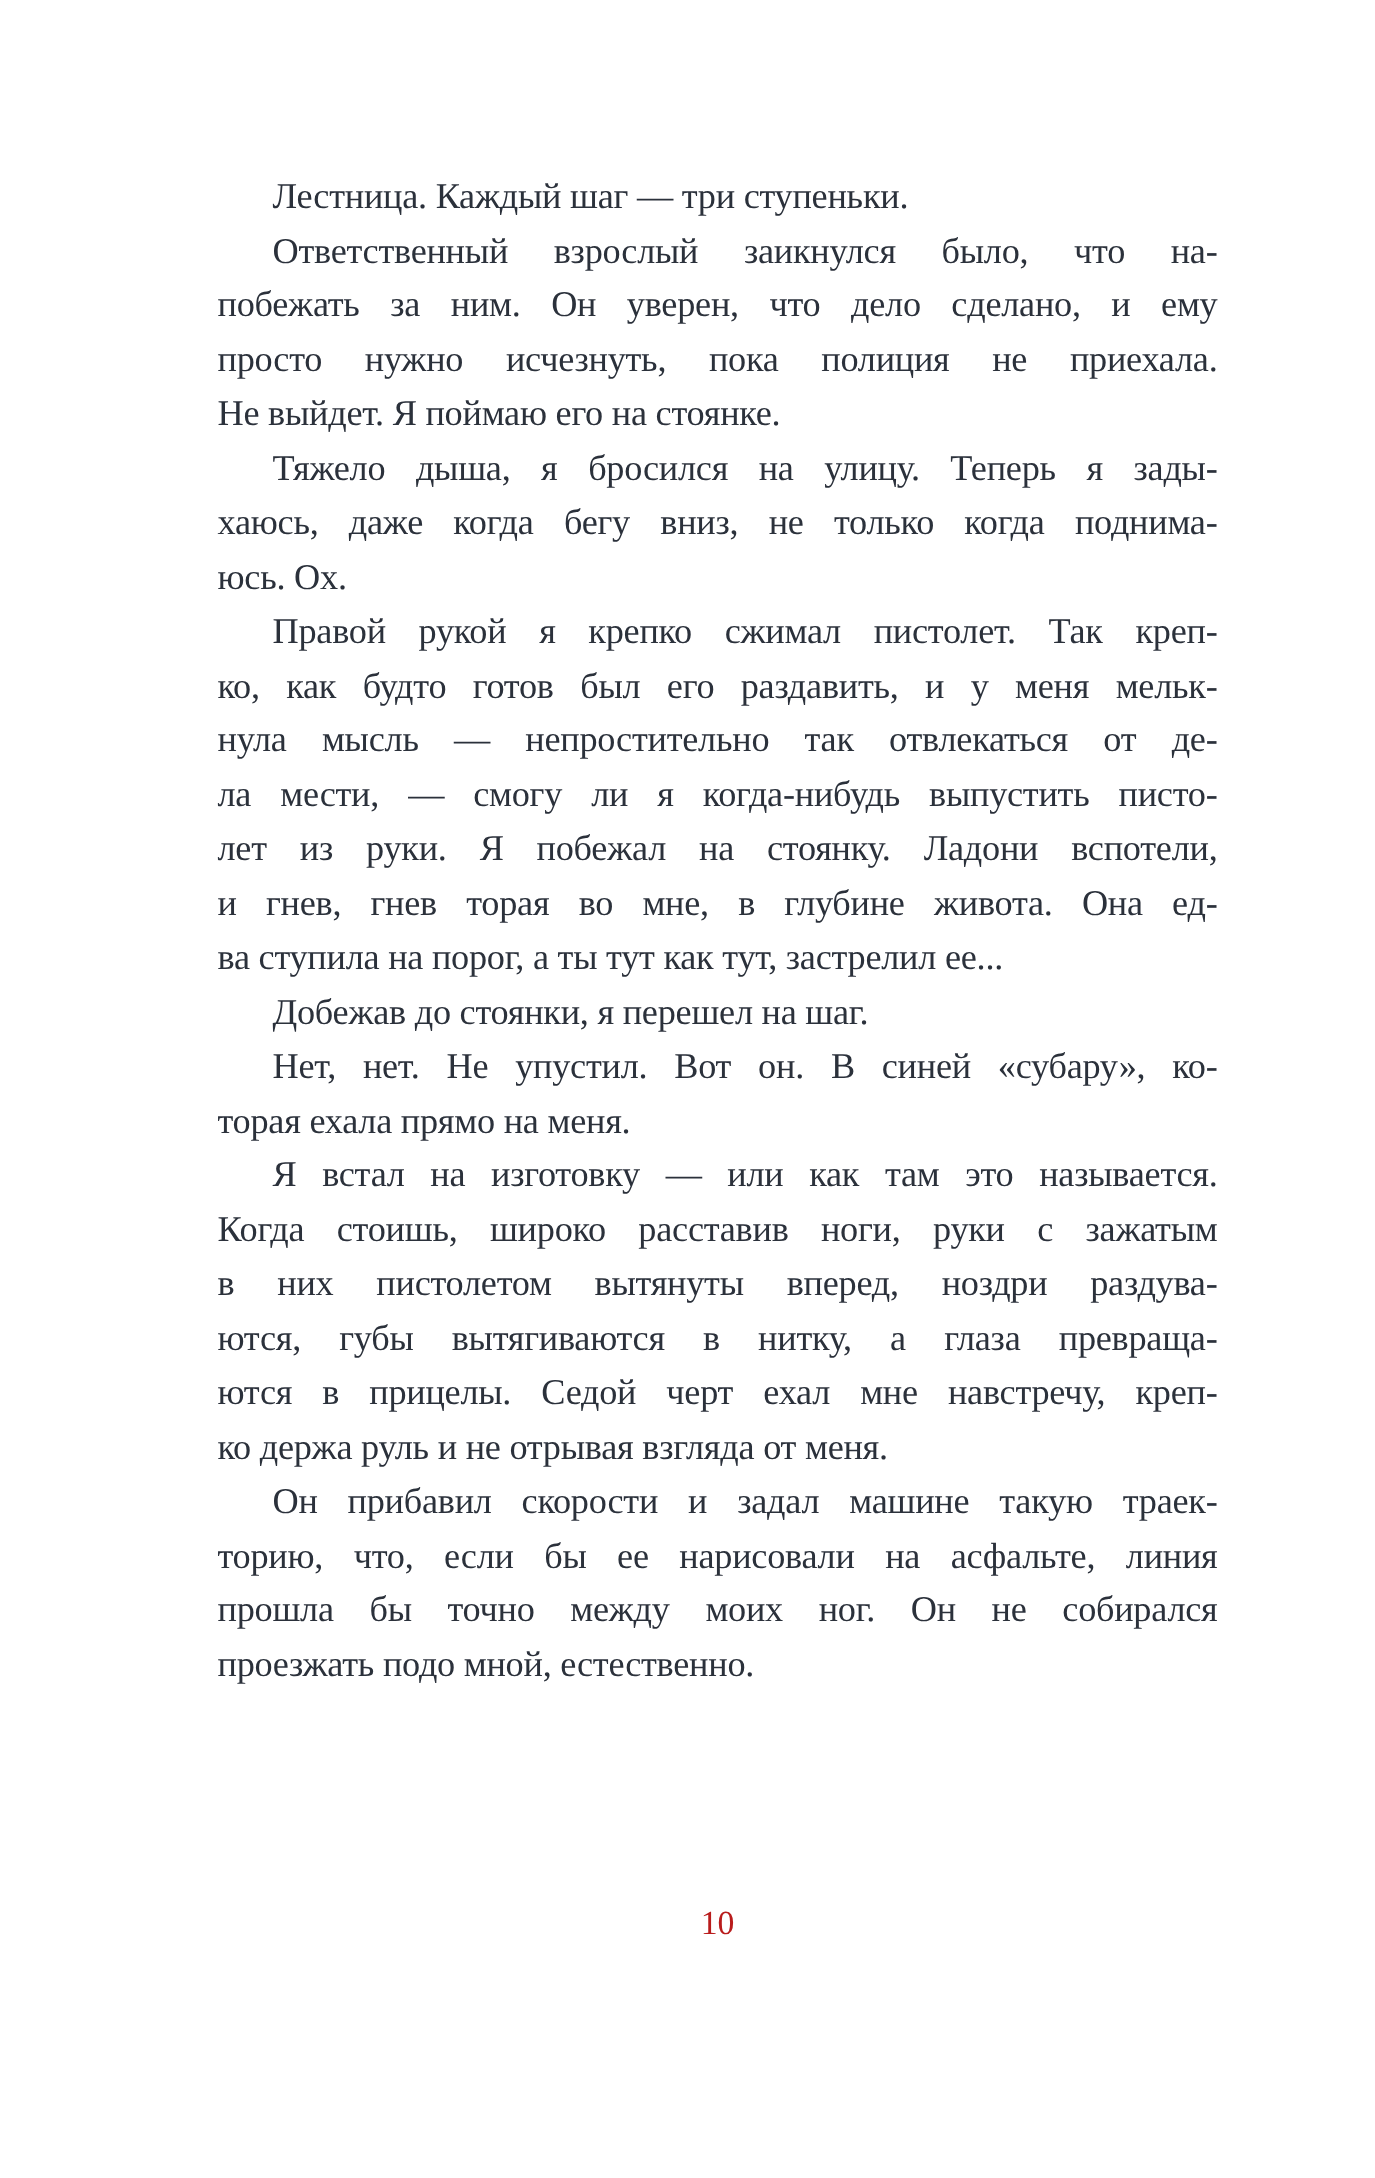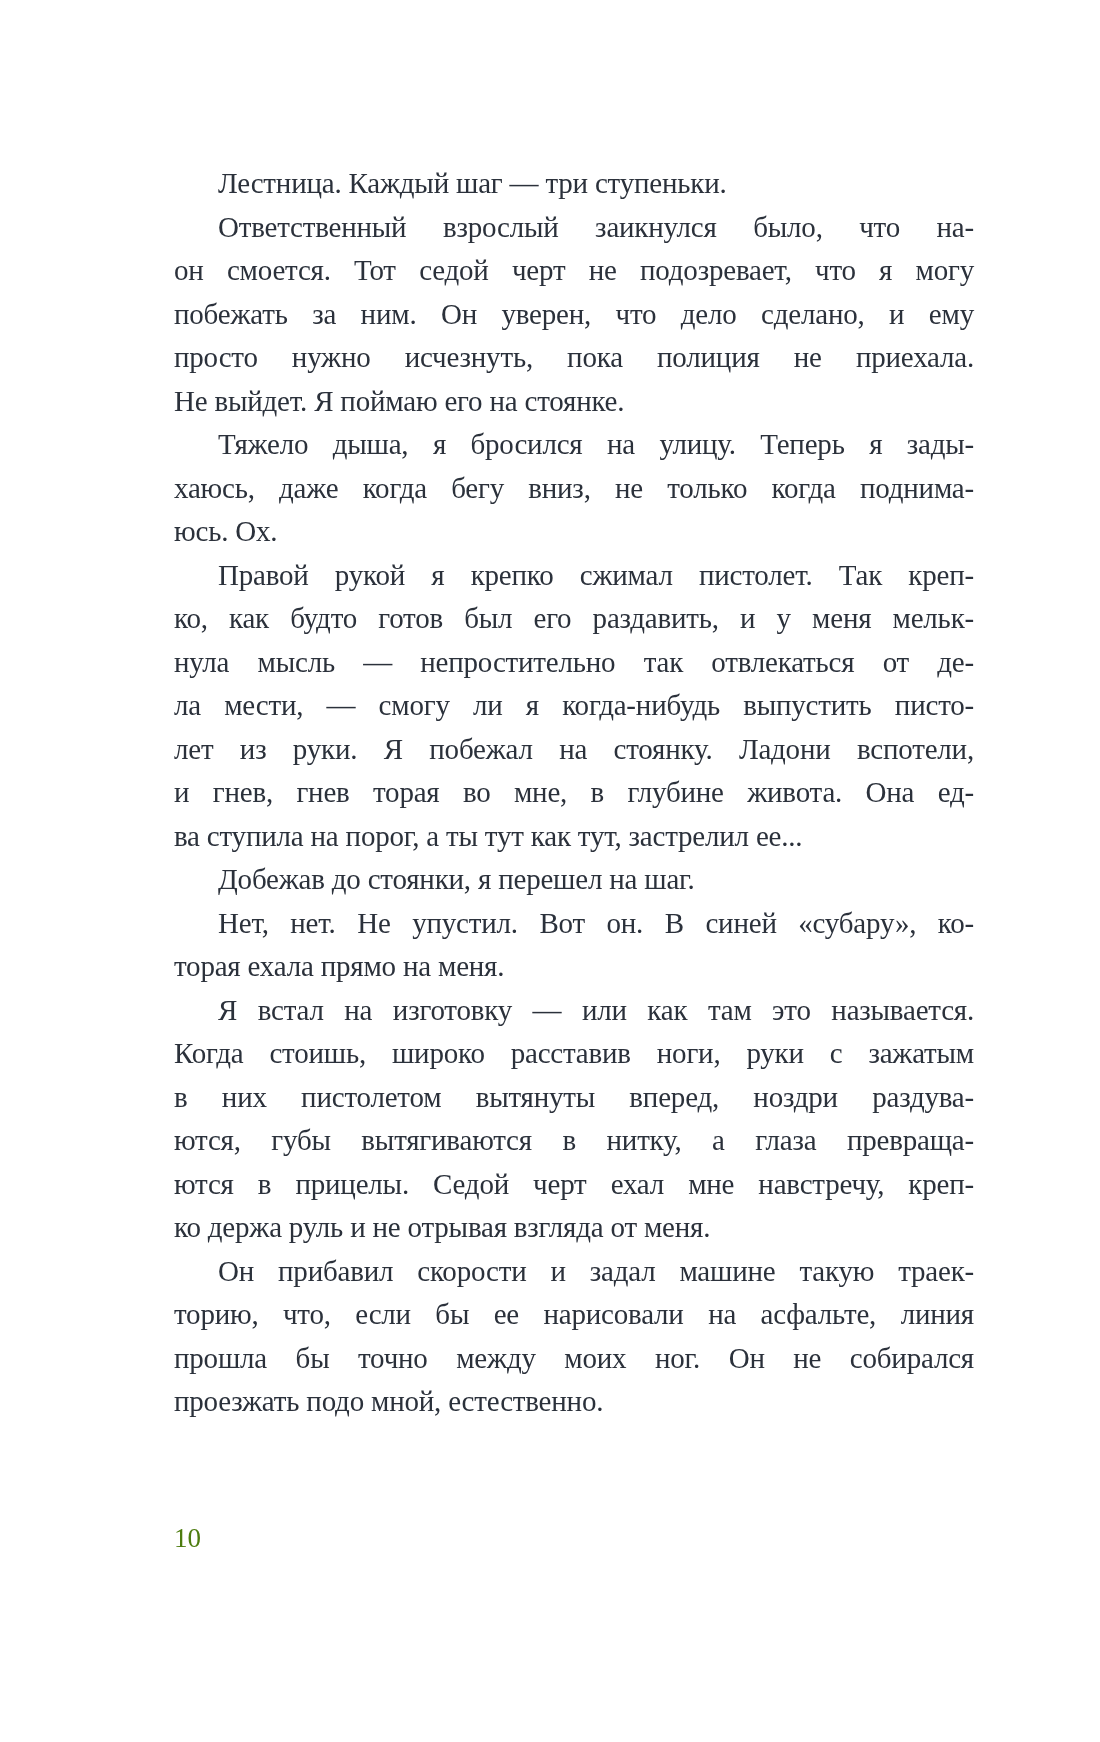--- a/index.html
+++ b/index.html
@@ -16,21 +16,21 @@
     overflow: hidden;
   }
   .page {
     position: absolute;
     inset: 0;
     background: #ffffff;
   }
   .text-block {
     position: absolute;
     left: 174px;
-    top: 162px;
+    top: 136px;
     width: 800px;
     font-size: 29px;
     line-height: 43.5px;
     letter-spacing: -0.2px;
   }
   .para {
     margin: 0;
     padding: 0;
   }
   .line {
@@ -43,36 +43,36 @@
   }
   .line.last {
     text-align: left;
     text-align-last: left;
   }
   .folio {
     position: absolute;
     left: 174px;
     top: 1522px;
     width: 800px;
+    text-align: center;
     font-size: 27px;
     line-height: 32px;
-    color: #4d7c0f;
+    color: #b91c1c;
   }
 </style>
 </head>
 <body>
 
 <div class="page">
   <div class="text-block">
       <p class="para">
         <span class="line first last">Лестница. Каждый шаг — три ступеньки.</span>
       </p>
       <p class="para">
         <span class="line first">Ответственный взрослый заикнулся было, что на-</span>
-        <span class="line">он смоется. Тот седой черт не подозревает, что я могу</span>
         <span class="line">побежать за ним. Он уверен, что дело сделано, и ему</span>
         <span class="line">просто нужно исчезнуть, пока полиция не приехала.</span>
         <span class="line last">Не выйдет. Я поймаю его на стоянке.</span>
       </p>
       <p class="para">
         <span class="line first">Тяжело дыша, я бросился на улицу. Теперь я зады-</span>
         <span class="line">хаюсь, даже когда бегу вниз, не только когда поднима-</span>
         <span class="line last">юсь. Ох.</span>
       </p>
       <p class="para">

